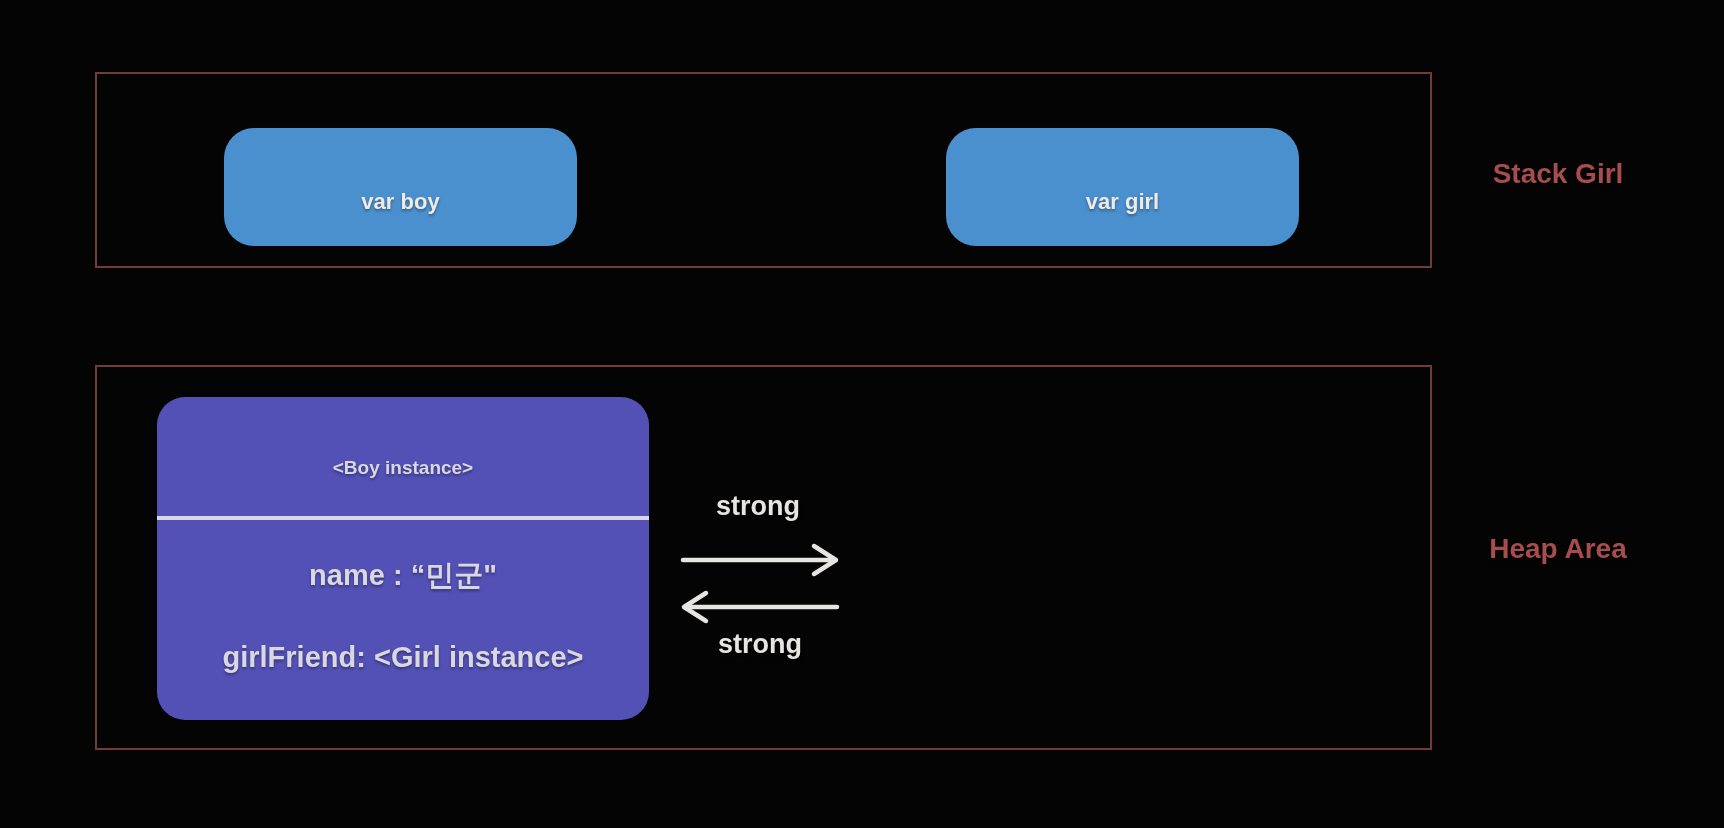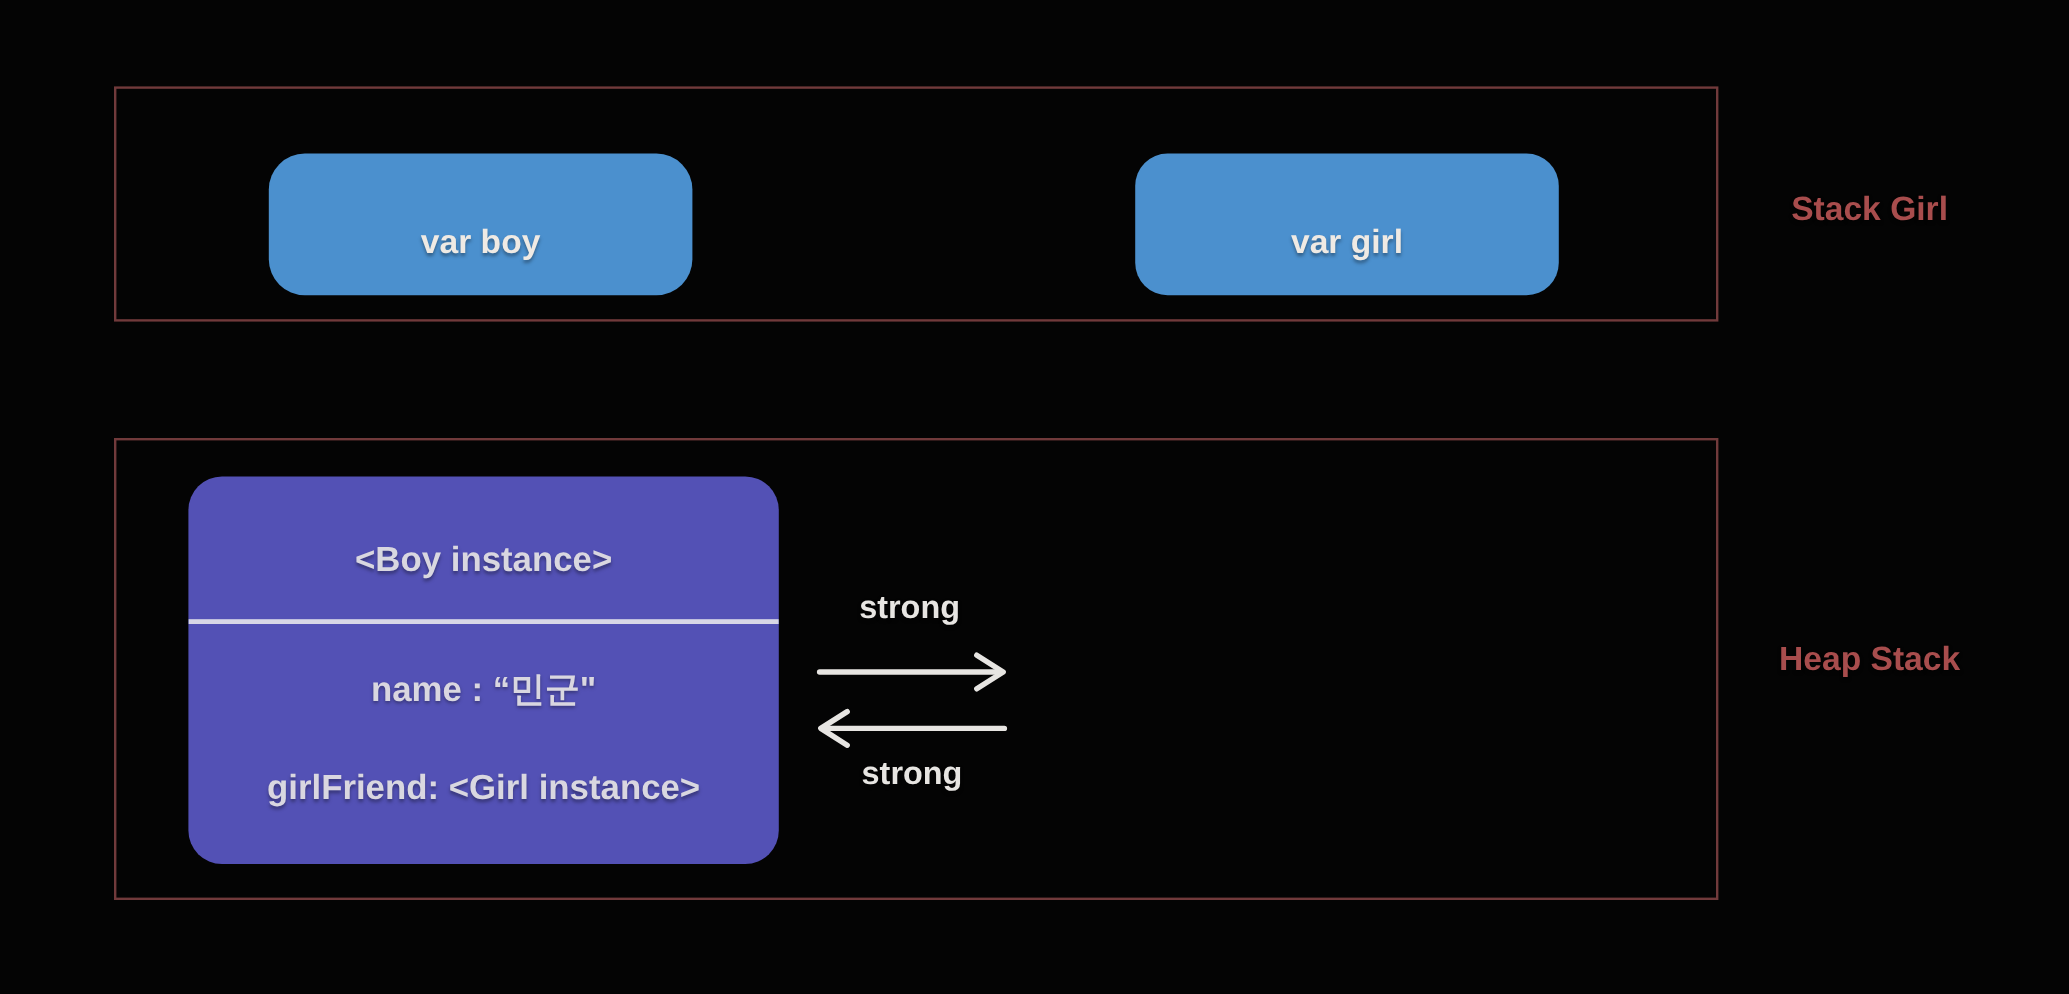--- a/index.html
+++ b/index.html
@@ -50,23 +50,23 @@
     top:54px;
     width:353px;
     height:118px;
     border-radius:30px;
     background:var(--stack-var-fill);
     display:flex;
     align-items:center;
     justify-content:center;
   }
   .pill-boy{left:127px;}
-  .pill-girl{left:849px;border-radius:27px;}
+  .pill-girl{left:849px;}
   .pill-label{
-    font-size:28px;
+    font-size:22px;
     color:var(--button-text);
     text-shadow:0 2px 3px rgba(0,0,0,.35);
     margin-top:29px;
   }
   .card{
     position:absolute;
     top:30px;
     width:492px;
     height:323px;
     border-radius:28px;
@@ -76,21 +76,21 @@
     flex-direction:column;
   }
   .card-boy{left:60px;}
   .card-girl{left:780px;}
   .card-title{
     height:119px;
     display:flex;
     align-items:center;
     justify-content:center;
     padding-top:22px;
-    font-size:29px;
+    font-size:19px;
     color:var(--card-text);
     text-shadow:0 2px 3px rgba(0,0,0,.35);
   }
   .card-divider{
     height:4px;
     width:100%;
     background:var(--divider);
   }
   .card-fields{
     flex:1;
@@ -166,14 +166,14 @@
       </g>
       <g>
         <line x1="177" y1="72" x2="27" y2="72"></line>
         <polyline points="46,58 24,72 46,86"></polyline>
       </g>
     </svg>
 
     <div class="strong-label strong-bottom">strong</div>
   </div>
 
-  <div class="area-label heap-area-label">Heap Stack</div>
+  <div class="area-label heap-area-label">Heap Area</div>
 </div>
 
 </body></html>

